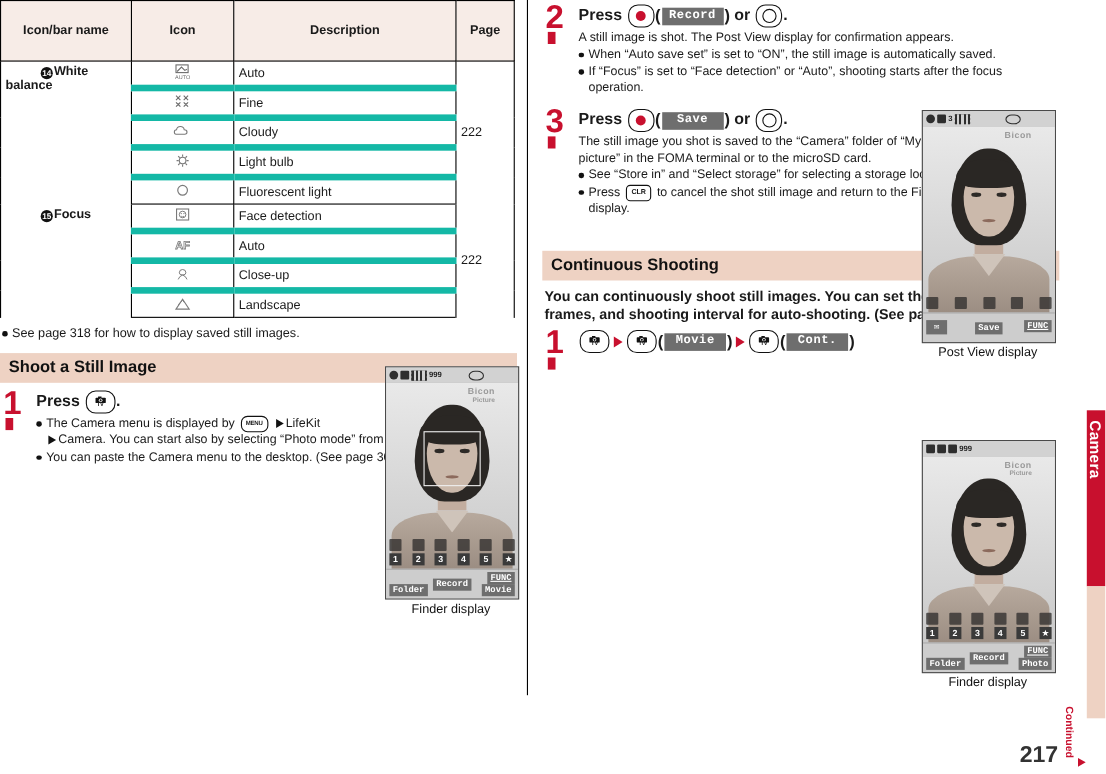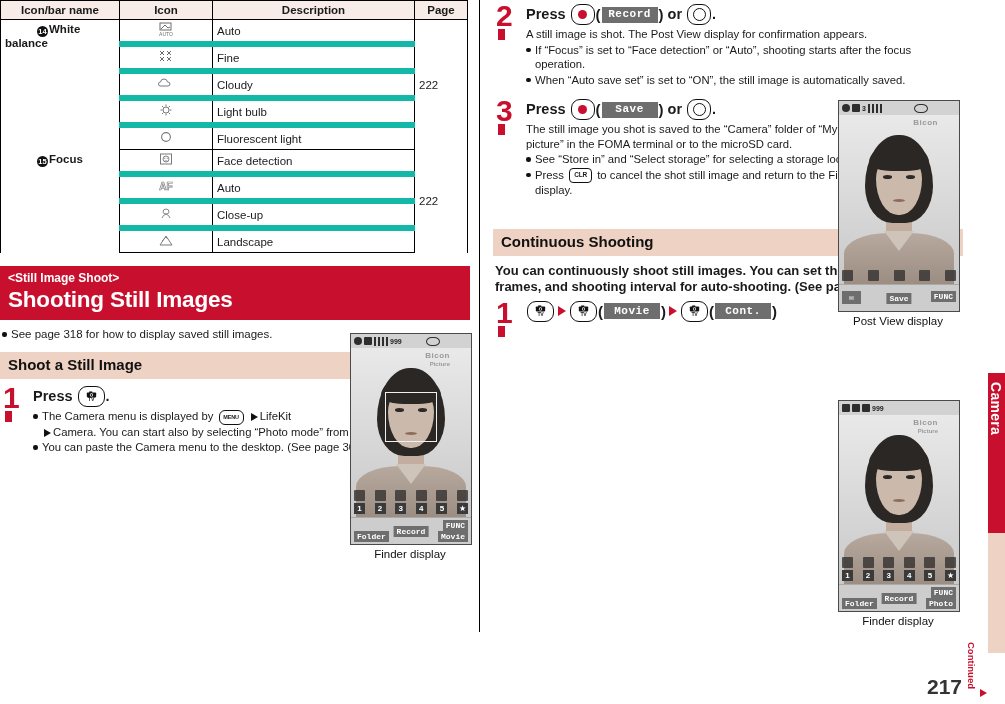--- a/index.html
+++ b/index.html
@@ -29,21 +29,21 @@
     width:468px;
     table-layout:fixed;
     margin:0;
     font-size:11.5px;
   }
   table.spec th{
     background:#f7ece7;
     border:1px solid #000;
     font-weight:bold;
     font-size:11.5px;
-    padding:2px 4px;
+    padding:20px 4px;
     text-align:center;
     height:14px;
   }
   table.spec td{
     border-left:1px solid #000;
     border-right:1px solid #000;
     border-bottom:6px solid #14b8a6;
     padding:2px 4px;
     font-size:11.5px;
     height:17px;
@@ -228,21 +228,21 @@
   .softbar{
     position:absolute;left:0;right:0;bottom:0;height:26px;background:#cdcdcd;border-top:1px solid #aaa;
   }
   .sk{
     position:absolute;background:#6e6e6e;color:#fff;font-size:8px;font-weight:bold;
     font-family:"Liberation Mono","DejaVu Sans Mono",monospace;padding:1px 3px;line-height:9px;
   }
   .sk.l1{left:3px;top:2px;}
   .sk.l2{left:3px;bottom:2px;}
   .sk.c{left:50%;transform:translateX(-50%);bottom:7px;}
-  .sk.r1{right:3px;top:2px;}
+  .sk.r1{right:3px;top:2px;text-decoration:underline;}
   .sk.r2{right:3px;bottom:2px;}
   .fig-caption{
     text-align:center;font-size:11.5px;margin-top:3px;width:120px;color:#111;
   }
 
   
   .sidetab{
     position:absolute;right:0;top:373px;width:17px;height:160px;background:#c8102e;
   }
   .sidetab span{
@@ -395,24 +395,20 @@
                   <path d="M4 12 L10 3 L16 12 Z" fill="none" stroke="#555" stroke-width="1"></path>
                   <path d="M6 8 l4 -4 l1.5 2" fill="none" stroke="#555" stroke-width=".8"></path>
                 </svg>
             </span>
           </td>
           <td>Landscape</td>
         </tr>
       </tbody>
     </table>
 
-    <div class="redbar">
-      <div class="kicker">&lt;Still Image Shoot&gt;</div>
-      <div class="bigtitle">Shooting Still Images</div>
-    </div>
 
     <div class="bullet-line">See page 318 for how to display saved still images.</div>
 
     <div class="pinkbar">Shoot a Still Image</div>
 
     <div class="step">
       <div class="stepnum">1</div>
       <div class="step-head">
         <span>Press</span>&nbsp;
         <span class="keycam">
@@ -505,22 +501,22 @@
         <span class="softkey">Record</span>
         <span class="paren">)</span>&nbsp;
         <span>or</span>&nbsp;
         <span class="keyround">
             <span class="ring"></span>
           </span>
         <span>.</span>
       </div>
       <div class="step-body">
         <p>A still image is shot. The Post View display for confirmation appears.</p>
+        <div class="sub">When “Auto save set” is set to “ON”, the still image is automatically saved.</div>
         <div class="sub">If “Focus” is set to “Face detection” or “Auto”, shooting starts after the focus operation.</div>
-        <div class="sub">When “Auto save set” is set to “ON”, the still image is automatically saved.</div>
       </div>
     </div>
 
     <div class="step" style="margin-top:12px;">
       <div class="stepnum">3</div>
       <div class="step-head">
         <span>Press</span>&nbsp;
         <span class="keyround">
             <span class="dot-red"></span>
           </span>

